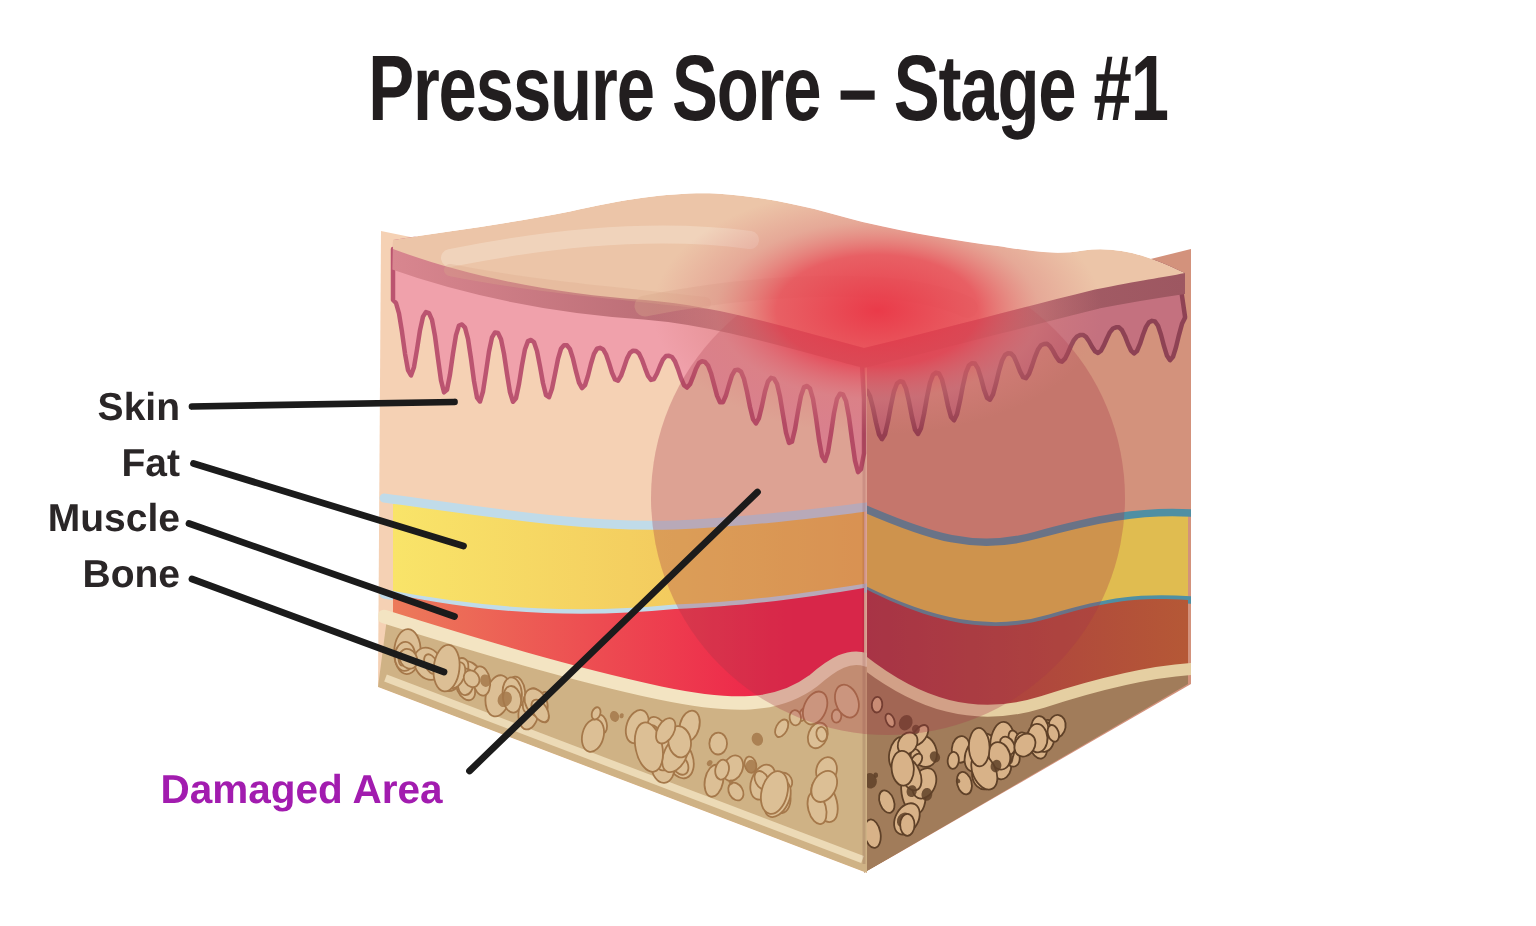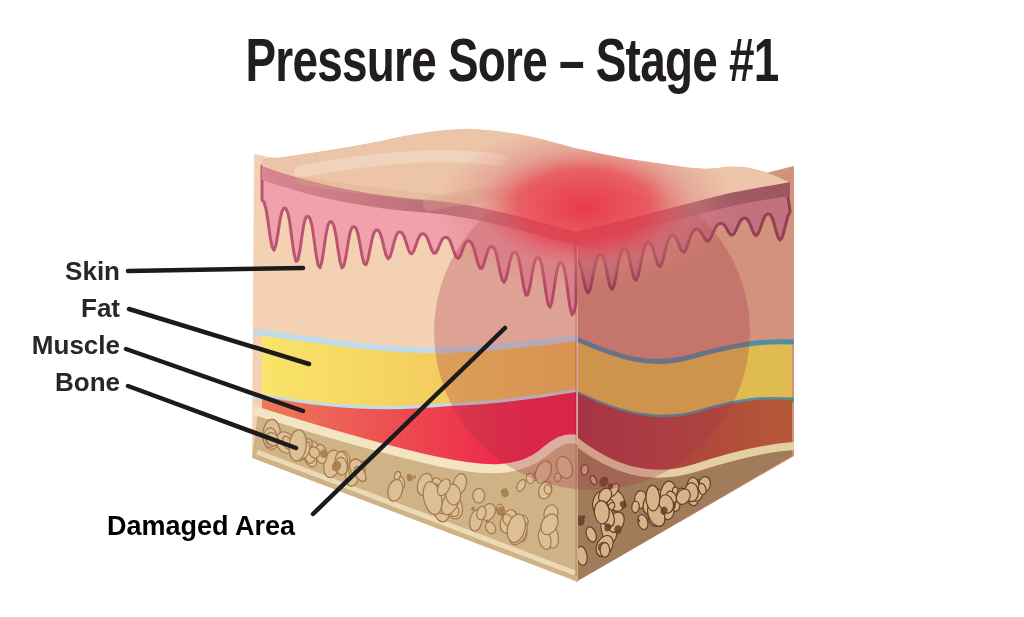--- a/index.html
+++ b/index.html
@@ -5,21 +5,21 @@
   html,body{margin:0;padding:0;background:#fff;}
   .stage{position:relative;width:1024px;height:617px;background:#fff;overflow:hidden;
          font-family:"Liberation Sans",sans-serif;border-radius:32px;}
   .title{position:absolute;top:24px;left:0;right:0;text-align:center;
          font-size:62px;font-weight:700;letter-spacing:-1px;color:#221e1f;
          transform:scaleX(.74);transform-origin:50% 50%;white-space:nowrap;}
   .diagram-svg{position:absolute;left:0;top:0;}
   .side-label{position:absolute;right:904px;width:200px;text-align:right;
               font-size:26px;font-weight:700;color:#2a2627;line-height:30px;}
   .damaged-label{position:absolute;left:107px;top:511px;
-                 font-size:27px;font-weight:700;color:#000000;line-height:30px;}
+                 font-size:27px;font-weight:700;color:#a21caf;line-height:30px;}
 </style>
 </head>
 <body>
 
 <div class="stage">
 
   <div class="title">Pressure Sore – Stage #1</div>
 
   <svg class="diagram-svg" width="1024" height="617" viewBox="0 0 1024 617">
     <defs>

